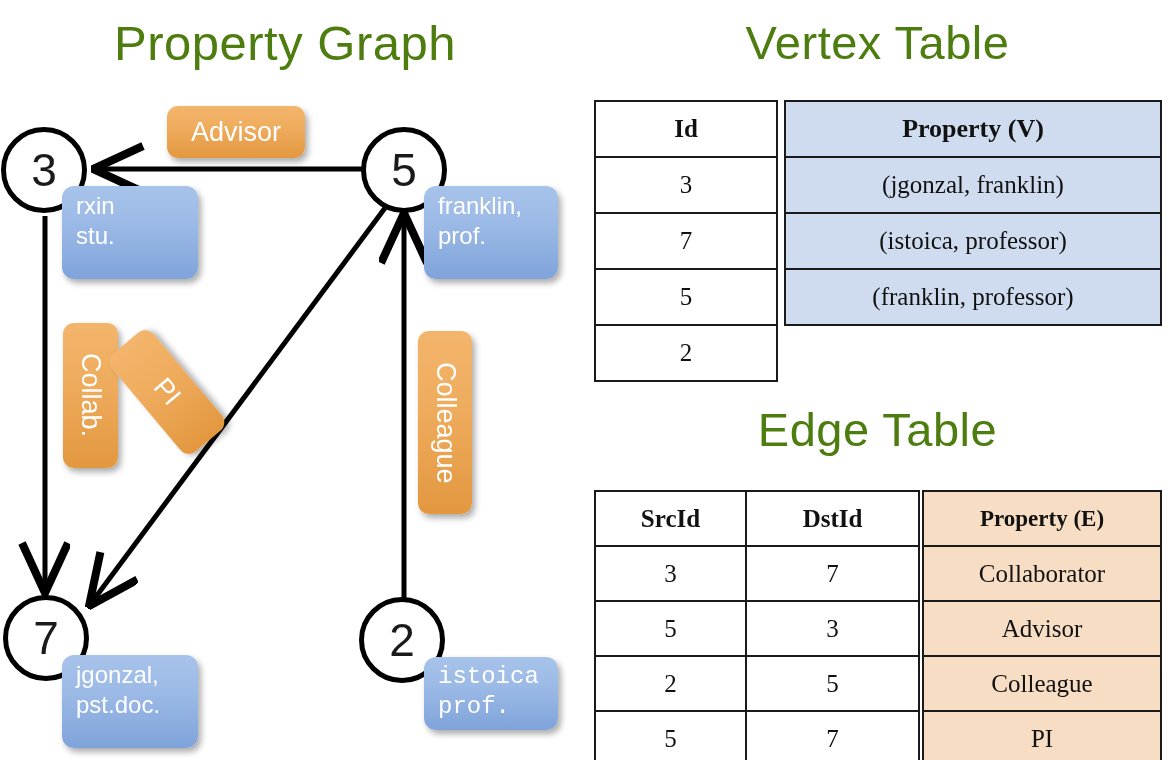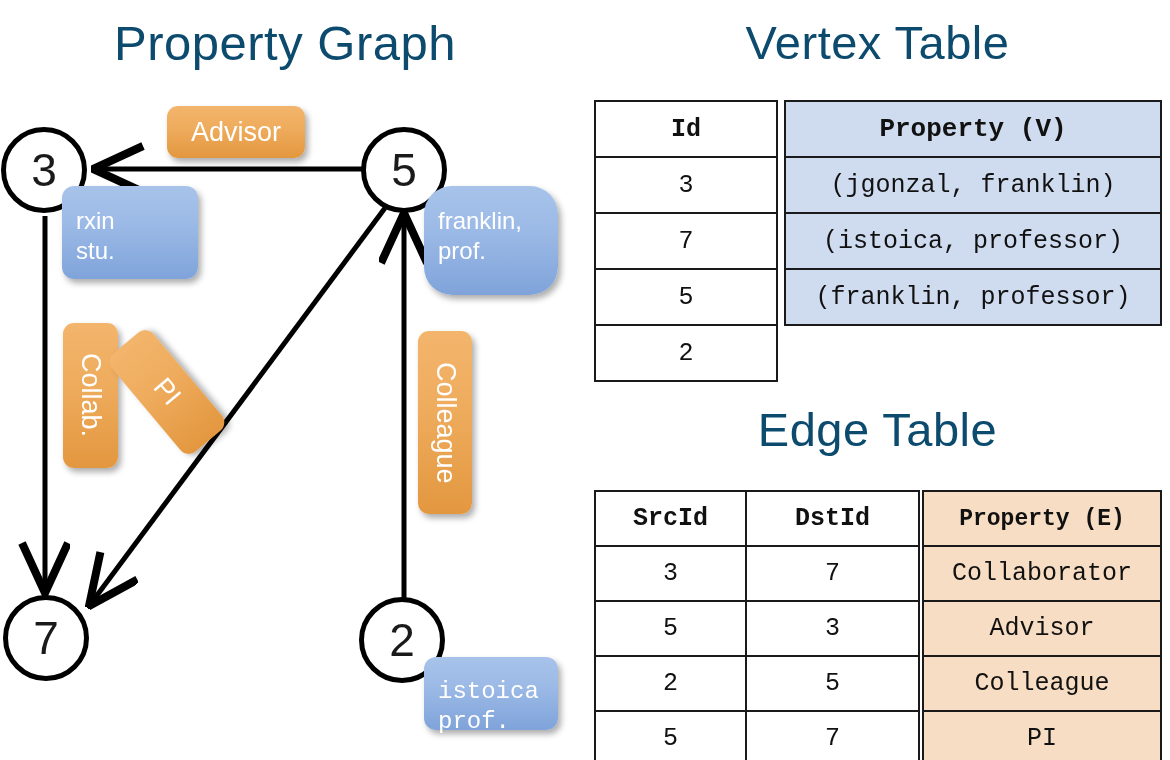--- a/index.html
+++ b/index.html
@@ -13,21 +13,21 @@
     position: relative;
     font-family: "Liberation Sans", sans-serif;
     overflow: hidden;
   }
 
   
   .title {
     position: absolute;
     font-family: "Liberation Sans", sans-serif;
     font-weight: 300;
-    color: #0c4a6e;
+    color: #4d7c0f;
     white-space: nowrap;
     letter-spacing: 0.5px;
   }
   #title-property-graph {
     left: 0; top: 14px; width: 570px;
     text-align: center;
     font-size: 49px;
     line-height: 58px;
   }
   #title-vertex-table {
@@ -76,21 +76,21 @@
   .prop-box {
     position: absolute;
     border-radius: 12px;
     background: linear-gradient(to bottom, #a7c3ea 0%, #9cbae6 40%, #7fa3da 100%);
     color: #ffffff;
     font-size: 24px;
     line-height: 30px;
     font-family: "Liberation Sans", sans-serif;
     font-weight: 400;
     box-sizing: border-box;
-    padding: 20px 0 0 14px;
+    padding: 5px 0 0 14px;
     box-shadow: 3px 4px 6px rgba(0,0,0,0.33);
     z-index: 8;
     white-space: pre-line;
   }
 
   
   .edge-label {
     position: absolute;
     border-radius: 11px;
     background: linear-gradient(to bottom, #f3b56c 0%, #eeab5c 45%, #e3973f 100%);
@@ -108,21 +108,21 @@
   .edge-label .vtext {
     writing-mode: vertical-rl;
     text-orientation: mixed;
   }
 
   
   .tbl {
     position: absolute;
     border-collapse: collapse;
     table-layout: fixed;
-    font-family: Liberation Mono, monospace;
+    font-family: Liberation Serif, serif;
   }
   .tbl td, .tbl th {
     border: 2.5px solid #1a1a1a;
     text-align: center;
     font-weight: 400;
     color: #111111;
     padding: 0;
   }
   .tbl th {
     font-weight: 700;
@@ -200,23 +200,25 @@
   <div class="node-circle" style="left:3px; top:595px;">
     <span>7</span>
   </div>
   <div class="node-circle" style="left:359px; top:597px;">
     <span>2</span>
   </div>
 
   <div class="prop-box" style="left:62px; top:186px; width:136px; height:93px;">rxin
 stu.</div>
 
-  <div class="prop-box" style="left:424px; top:186px; width:134px; height:109px;border-radius:28px;">franklin,
+  <div class="prop-box" style="left:424px; top:186px; width:134px; height:93px;">franklin,
 prof.</div>
 
+  <div class="prop-box" style="left:62px; top:655px; width:136px; height:93px;">jgonzal,
+pst.doc.</div>
 
   <div class="prop-box" style="left:424px; top:657px; width:134px; height:73px;font-family:Liberation Mono, monospace;">istoica
 prof.</div>
 
   <div class="edge-label" style="left:167px; top:106px; width:138px; height:52px; font-size:27px;">Advisor</div>
 
   <div class="edge-label" style="left:63px; top:323px; width:55px; height:145px;">
     <span class="vtext" style="font-size:27px;">Collab.</span>
   </div>
 

